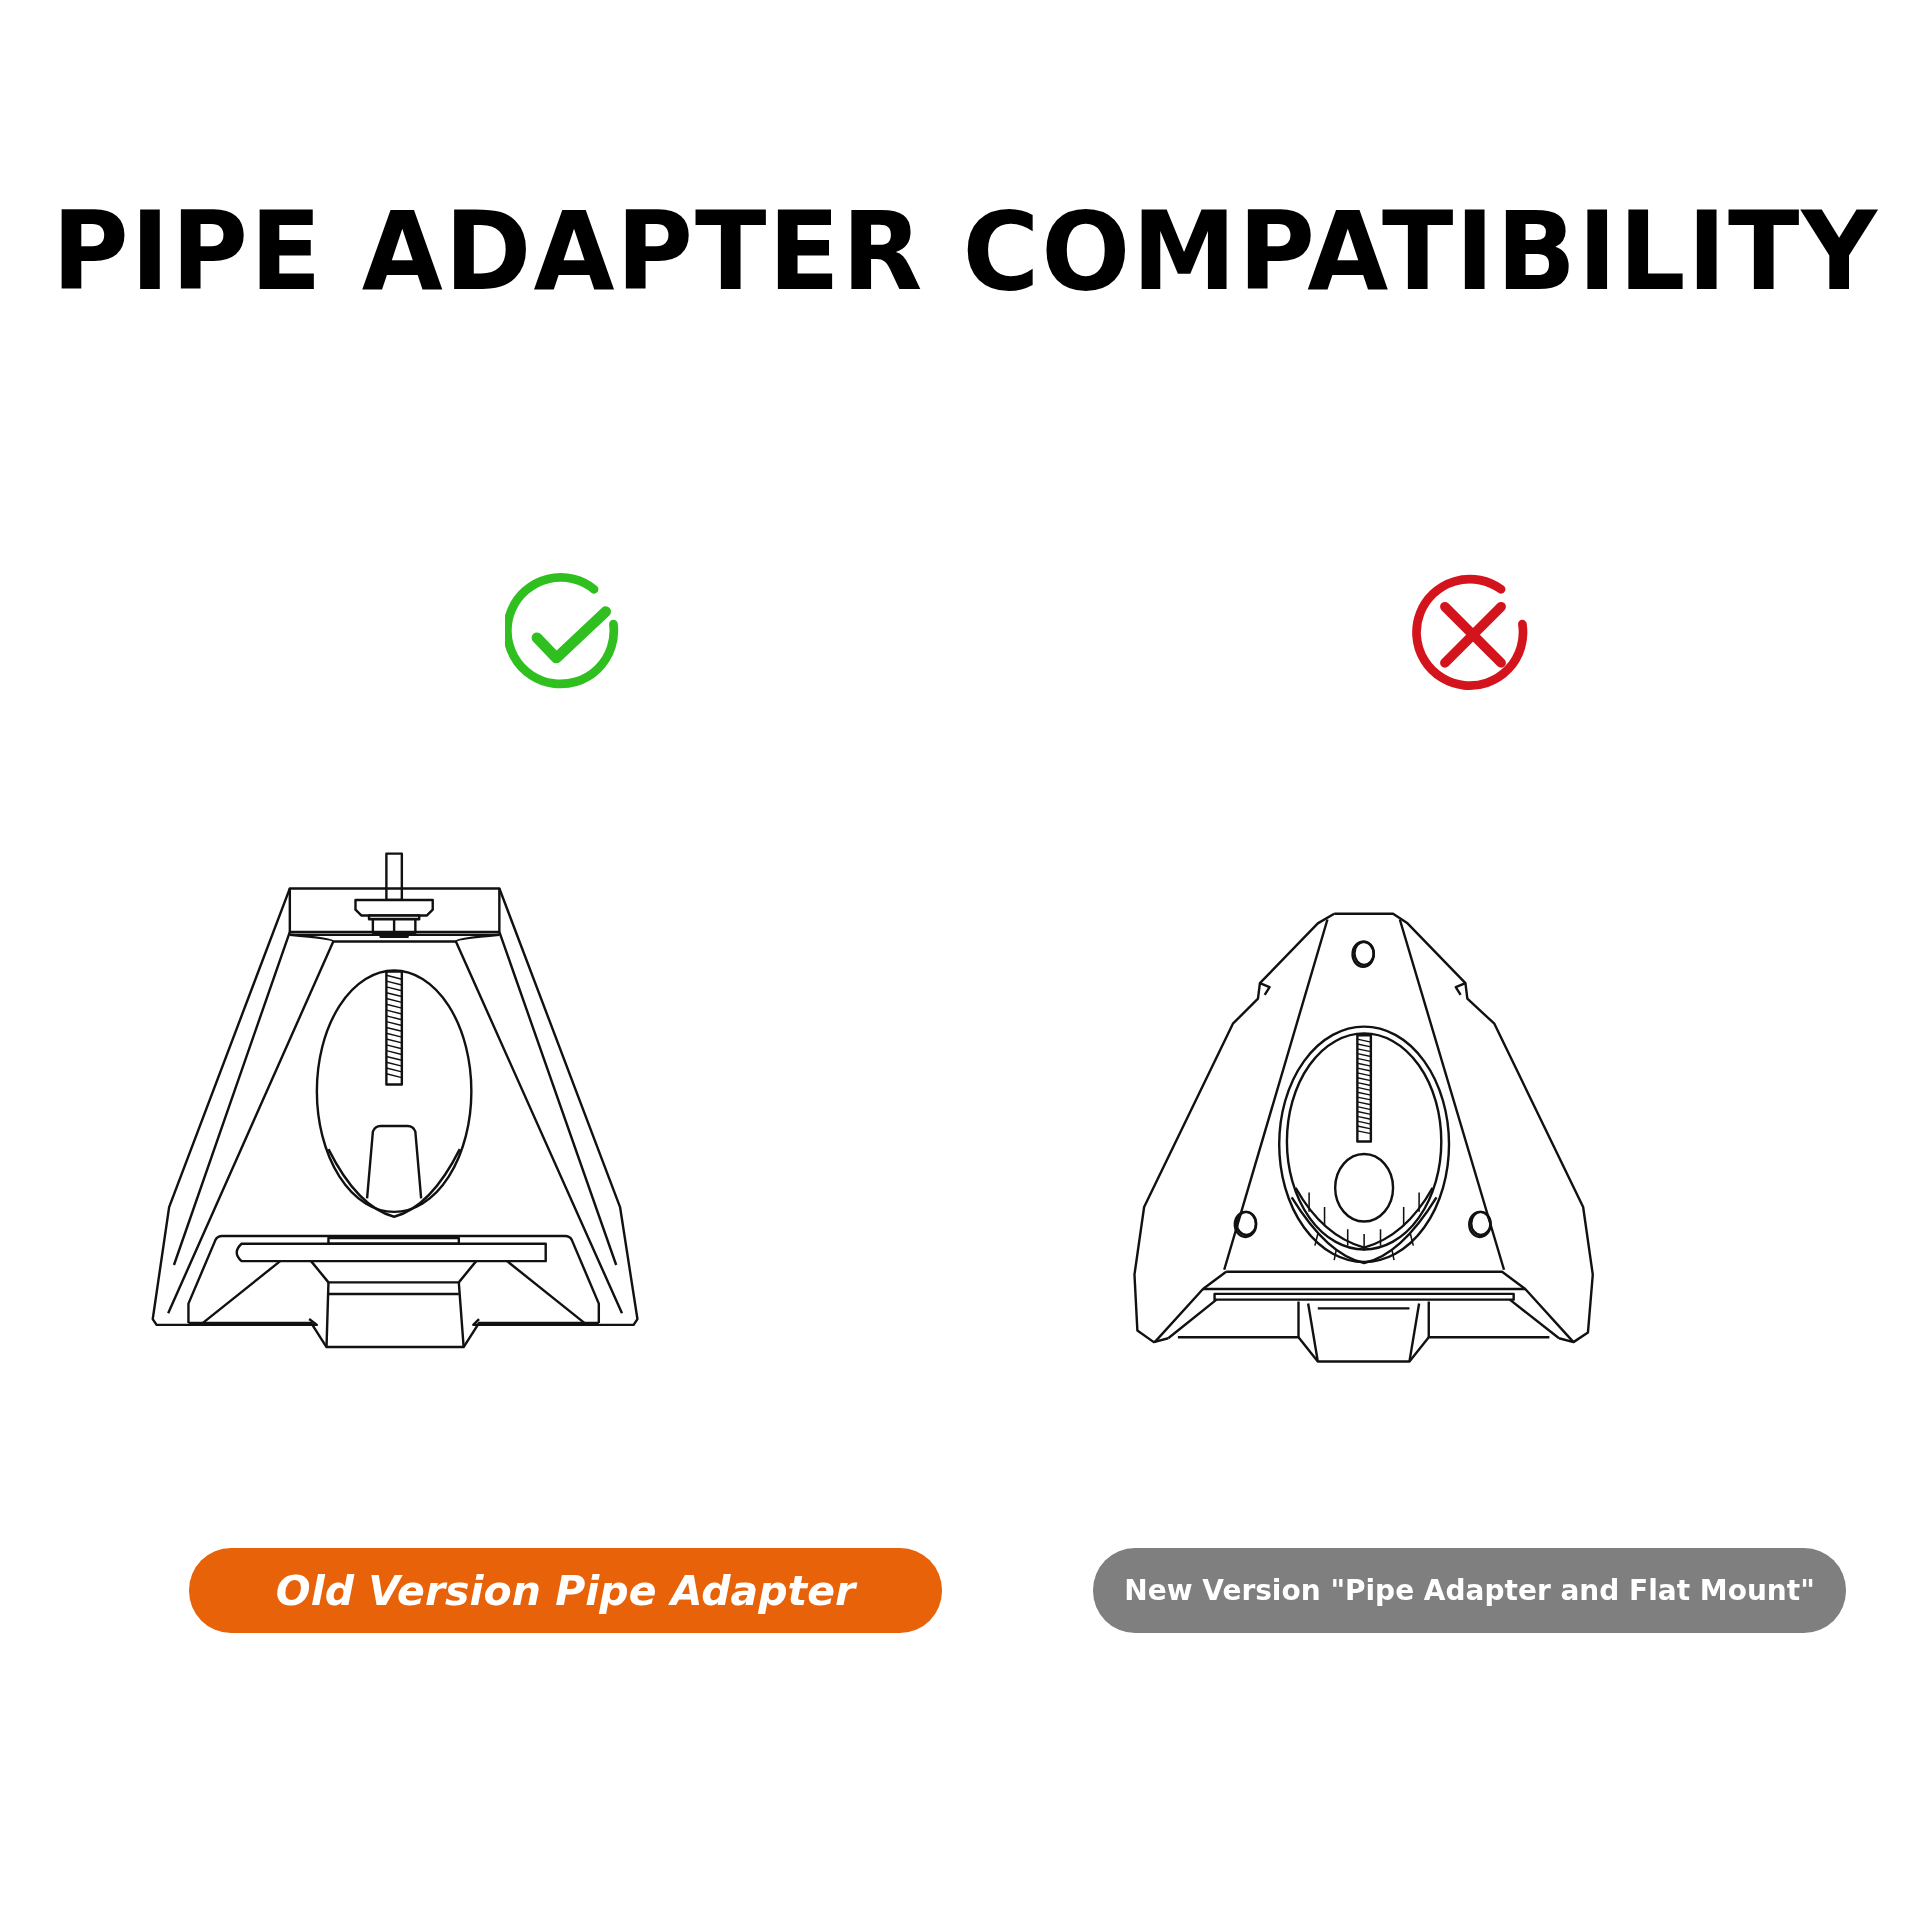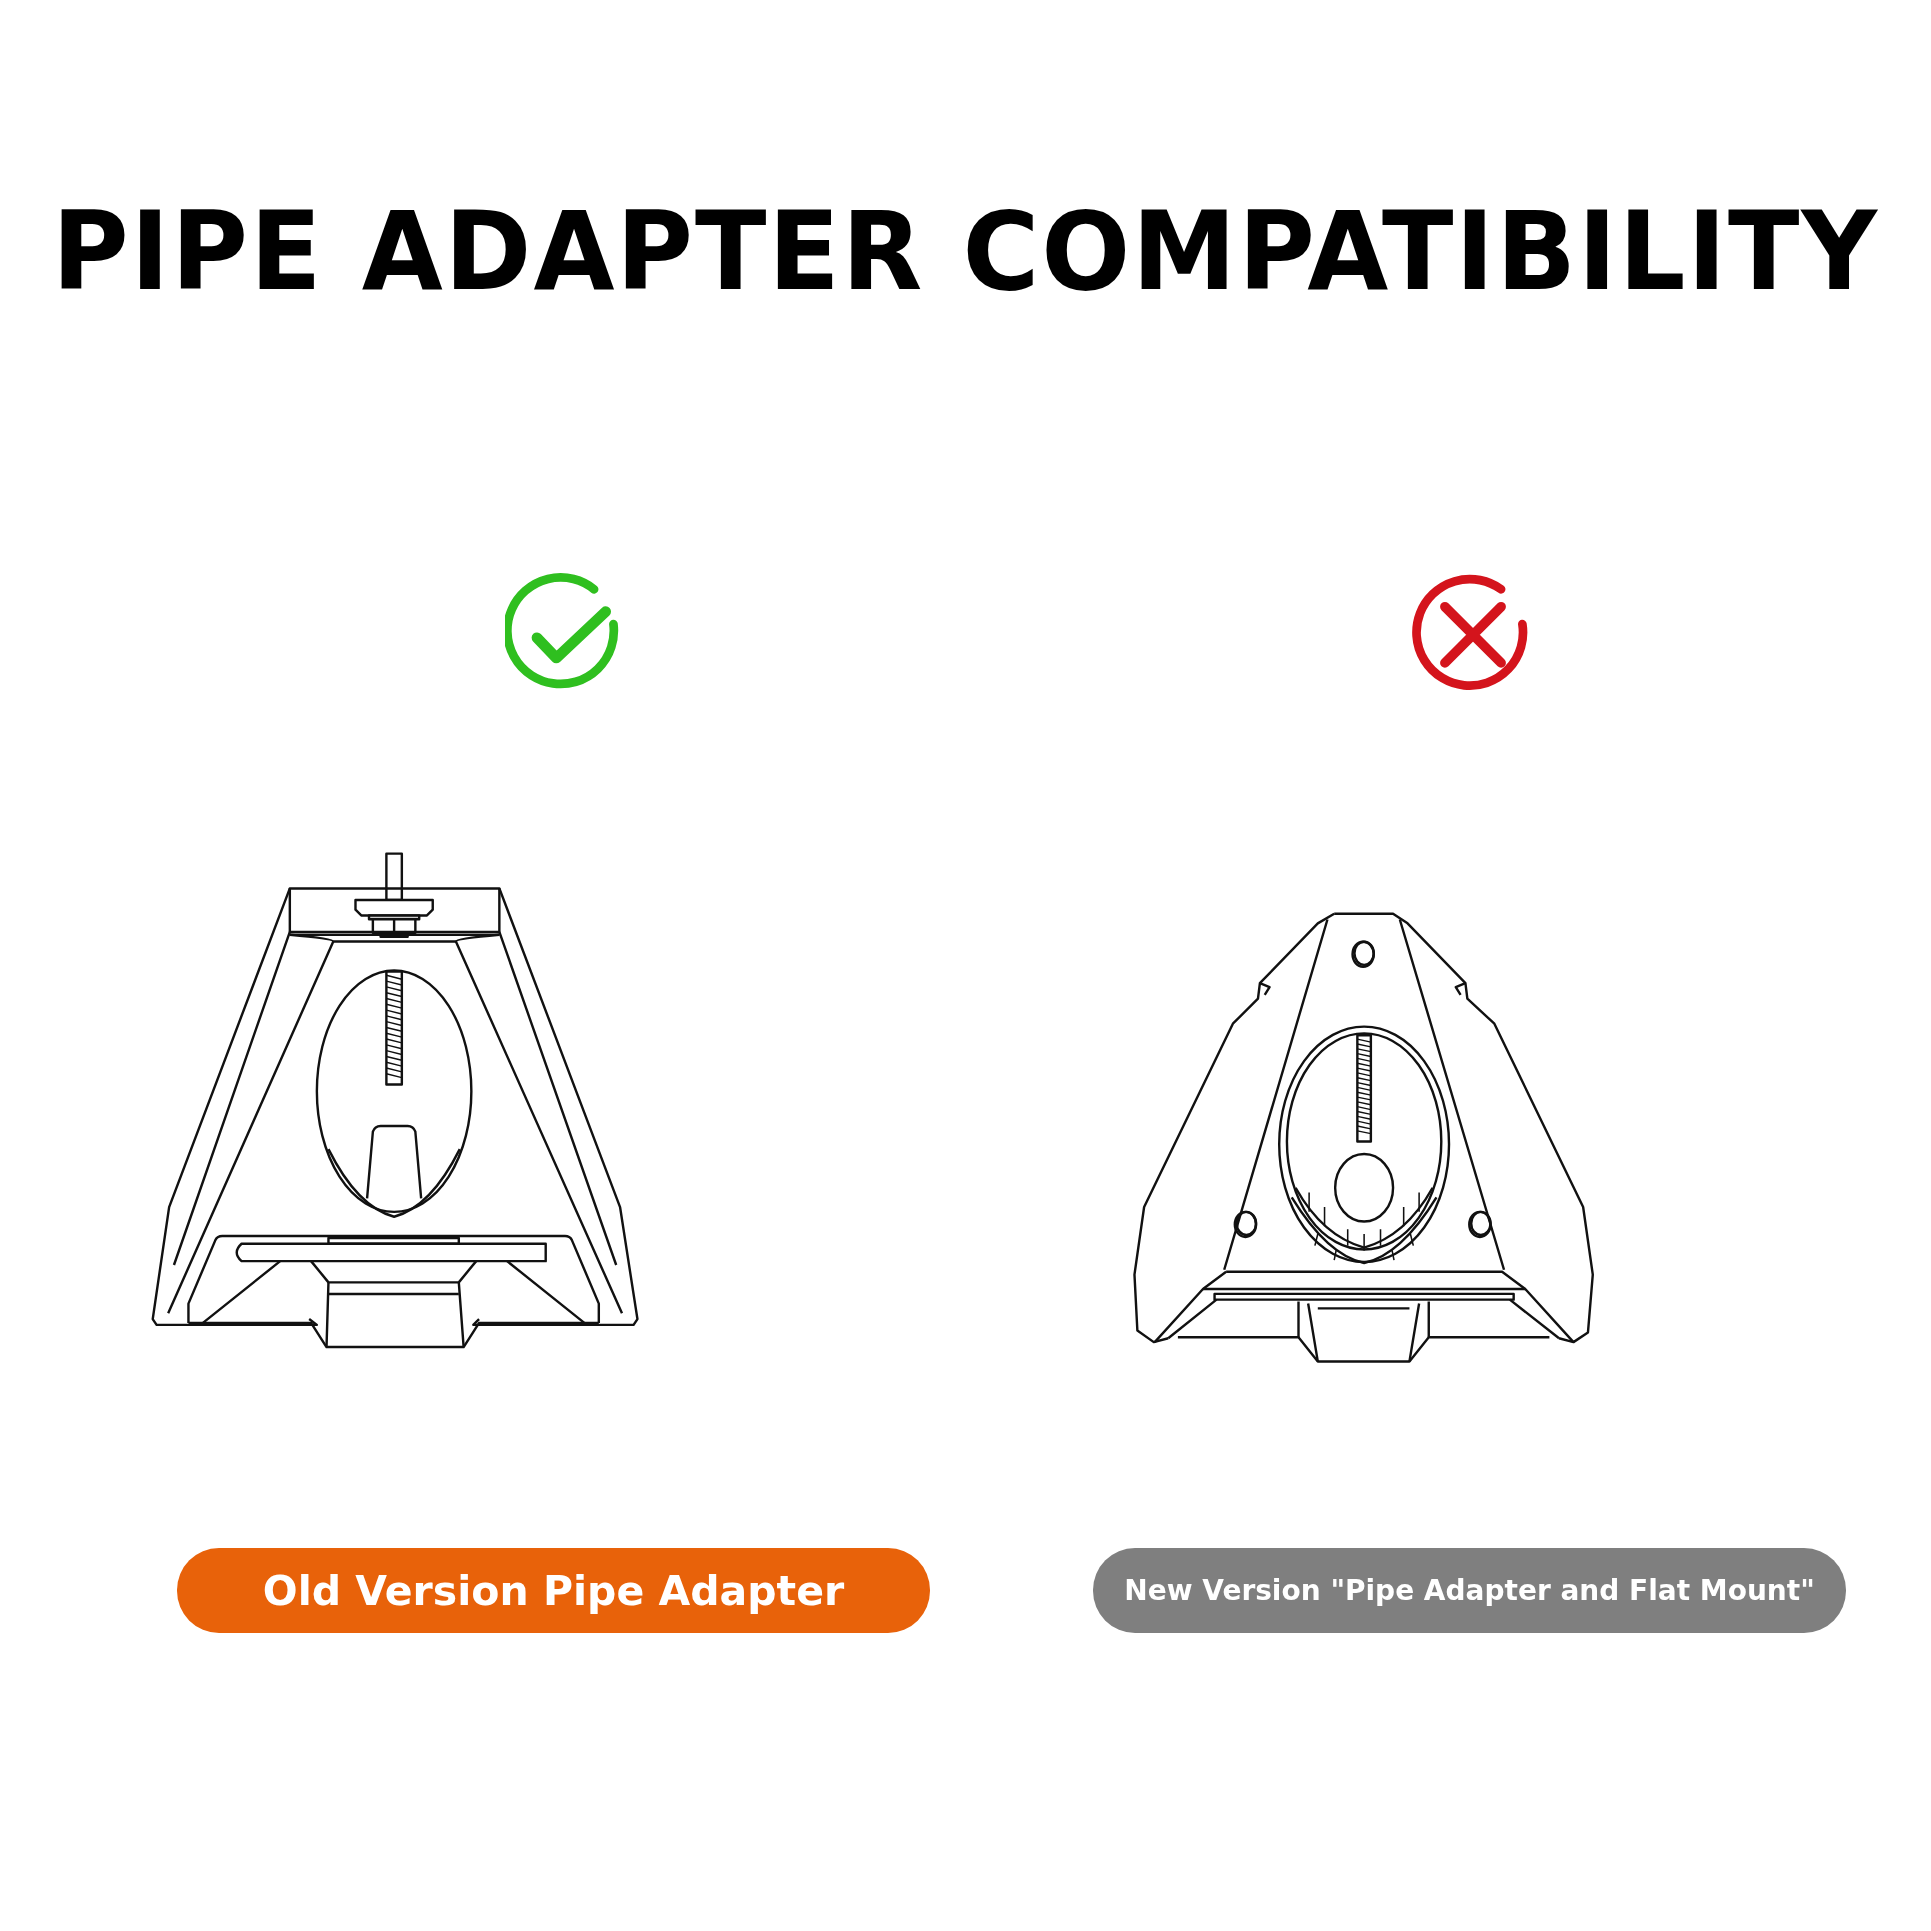--- a/index.html
+++ b/index.html
@@ -12,21 +12,21 @@
     }
     .status-icon { position: absolute; width: 122px; height: 122px; }
     .status-icon svg { width: 100%; height: 100%; display: block; }
     .diagram { position: absolute; }
     .diagram svg { width: 100%; height: 100%; display: block; }
     .pill {
       position: absolute; height: 85px; border-radius: 42px; color: #ffffff;
       display: flex; align-items: center; justify-content: center;
       font-family: "DejaVu Sans", sans-serif; font-weight: bold; white-space: nowrap;
     }
-    .pill.old { left: 177px; top: 1548px; width: 753px; font-size: 41px; }
+    .pill.old { left: 189px; top: 1548px; width: 753px; font-size: 41px; font-style: italic; }
     .pill.new { left: 1093px; top: 1548px; width: 753px; font-size: 28px; }
   </style>
 </head>
 <body>
 
 <div class="title">PIPE ADAPTER COMPATIBILITY</div>
 
 <div class="status-icon" style="left:505px; top:568px;">
   <svg viewBox="0 0 126 126">
     <path d="M 92 22 A 55 55 0 1 0 112 58" fill="none" stroke="#2fbf1f" stroke-width="9" stroke-linecap="round"></path>

